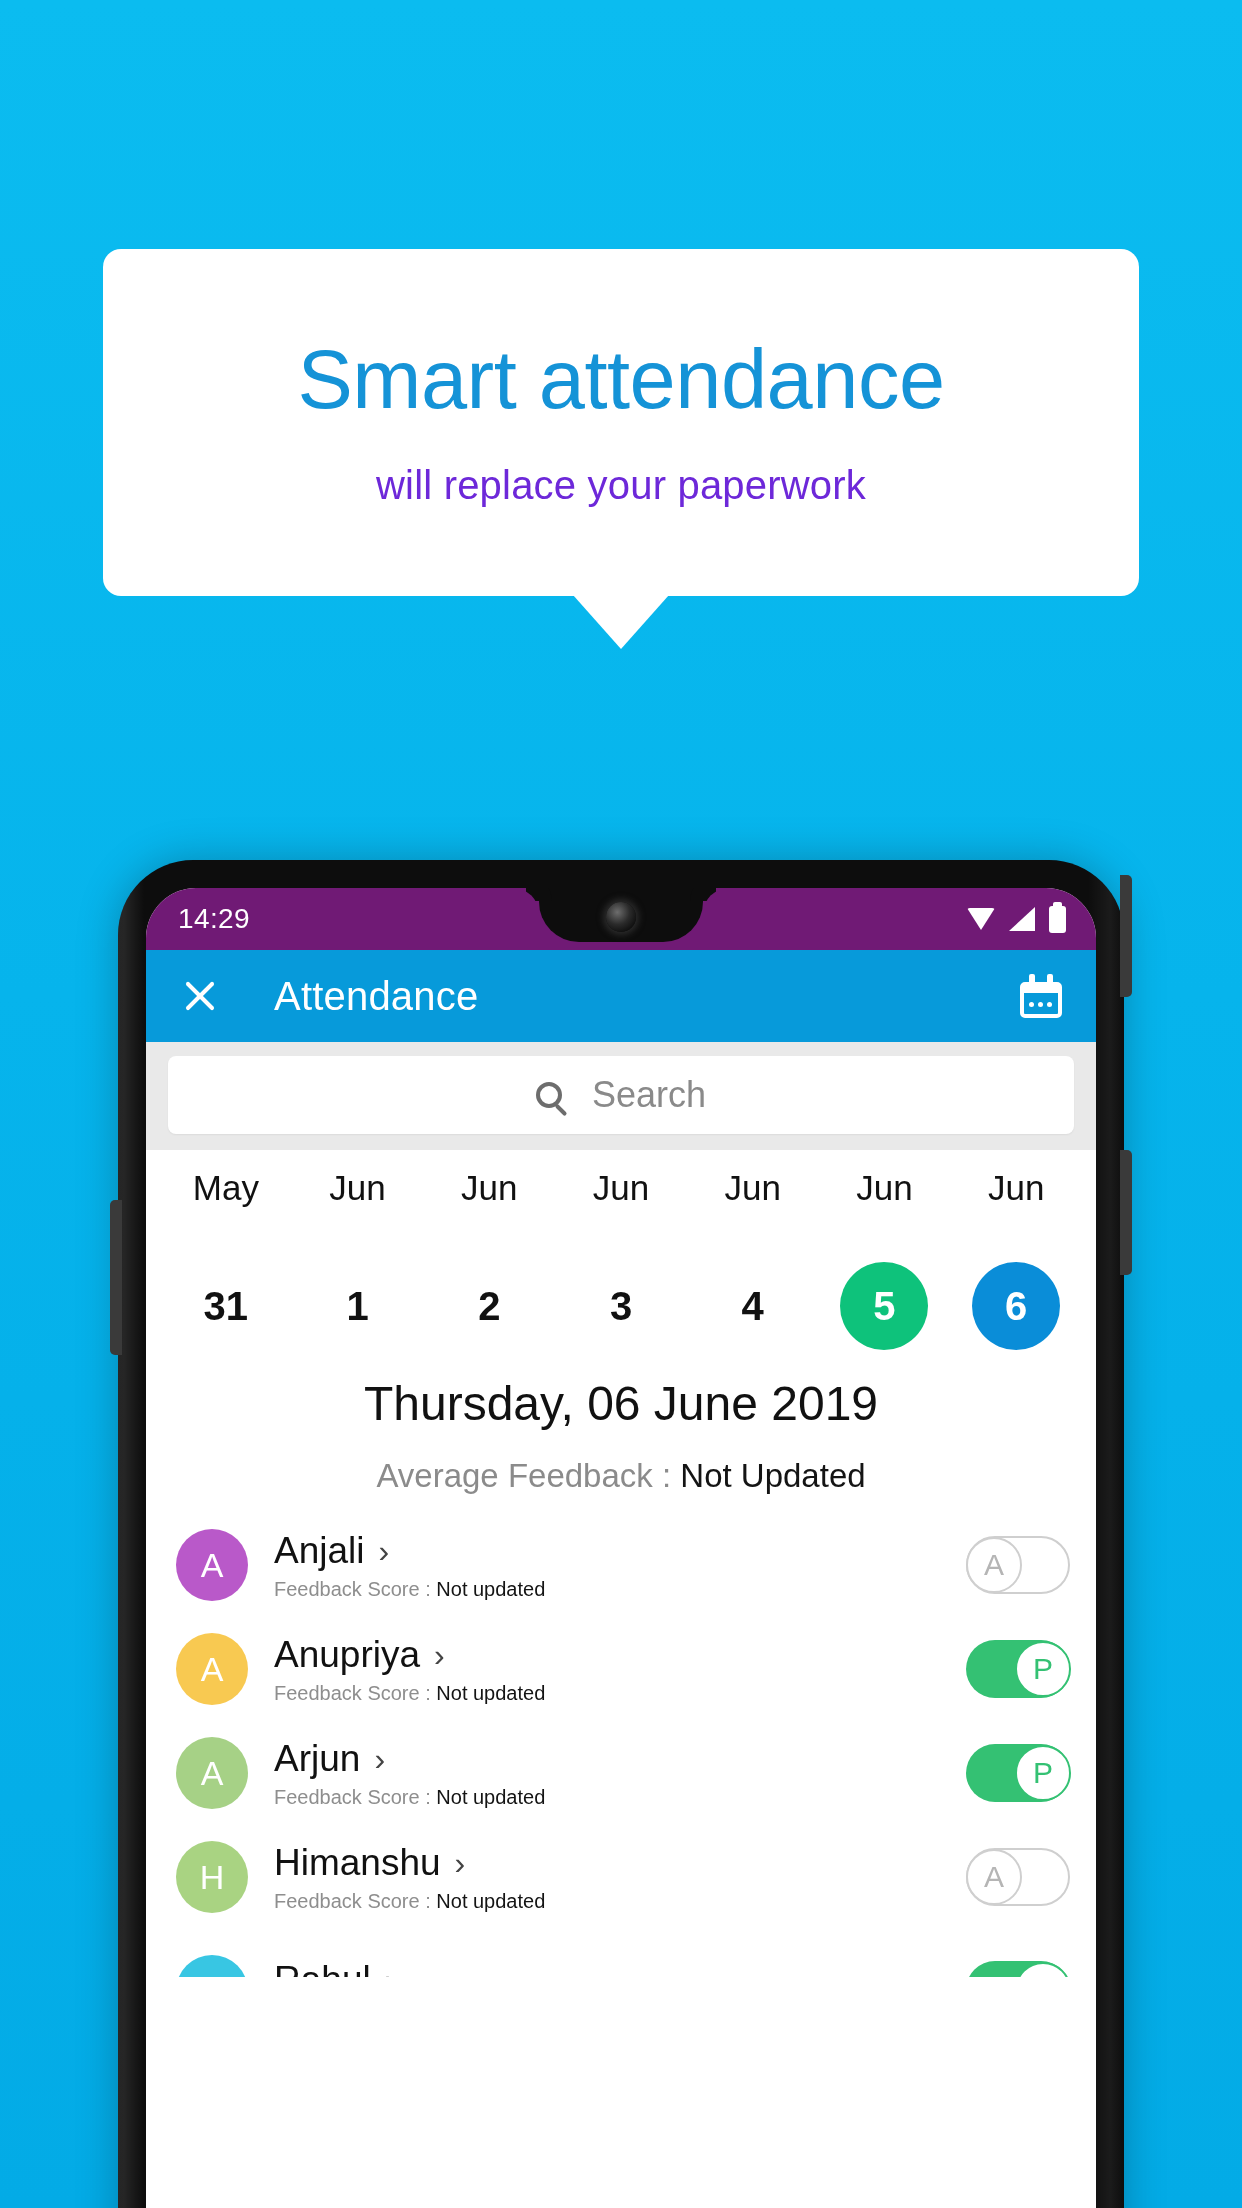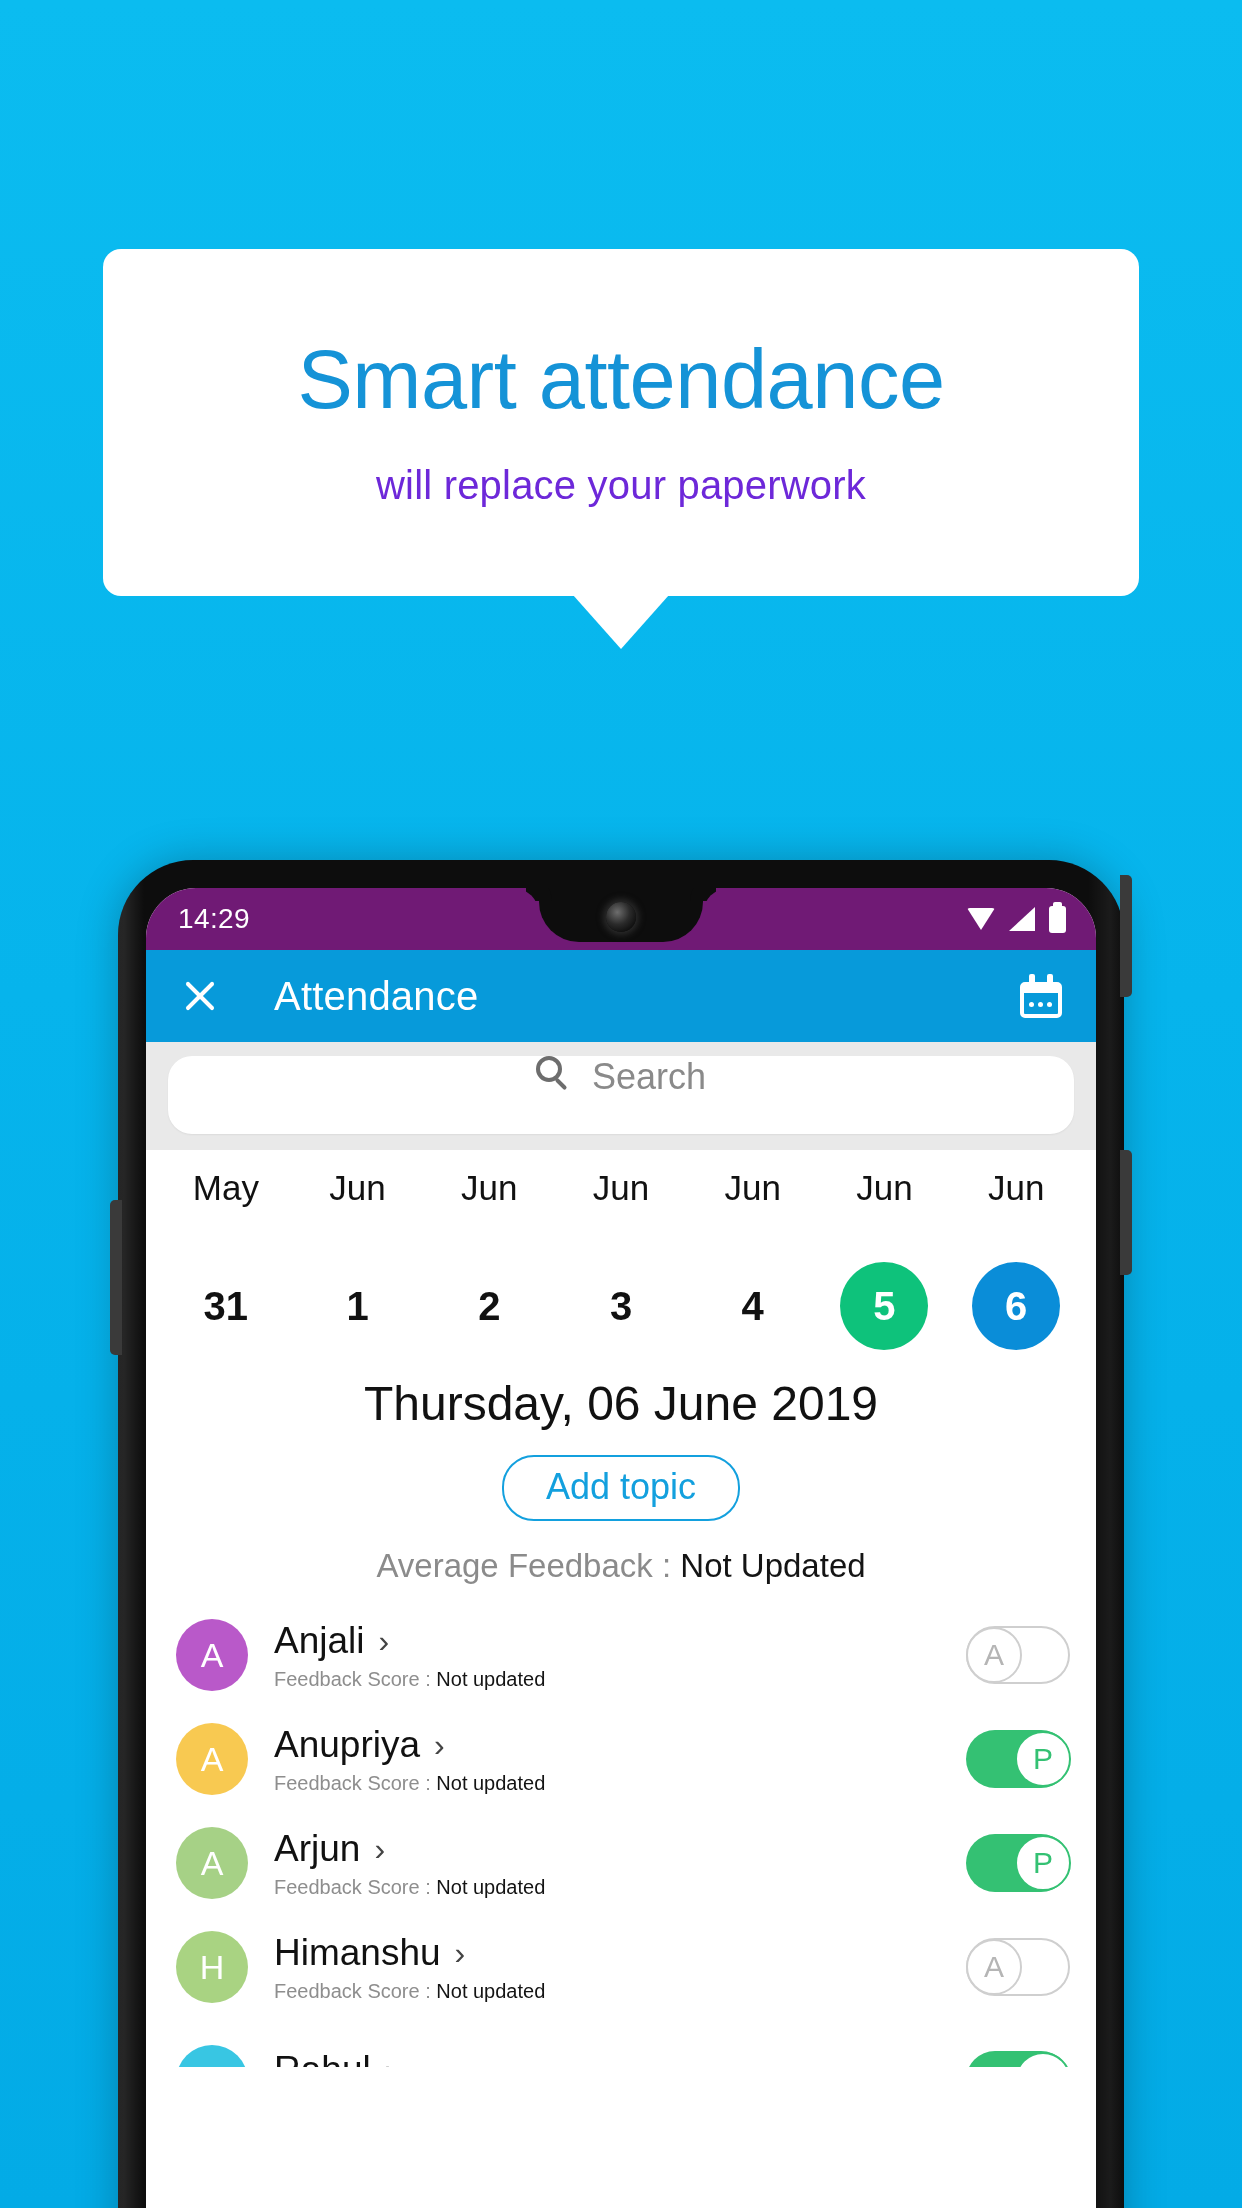--- a/index.html
+++ b/index.html
@@ -166,22 +166,22 @@
   .cal-tab.l{ left:9px; } .cal-tab.r{ right:9px; }
 
   
   .search-wrap {
     background:#e9e9e9;
     padding:14px 22px 16px 22px;
   }
   .search-box {
     height:78px;
     background:#ffffff;
-    border-radius:24px;
-    display:flex;align-items:flex-start;justify-content:center;
+    border-radius:8px;
+    display:flex;align-items:center;justify-content:center;
     gap:30px;
     box-shadow:0 1px 2px rgba(0,0,0,0.06);
   }
   .mag {
     width:26px;height:26px;border:4px solid #6d6d6d;border-radius:50%;position:relative;
   }
   .mag::after{
     content:"";position:absolute;right:-10px;bottom:-8px;width:14px;height:4px;background:#6d6d6d;
     transform:rotate(45deg);border-radius:2px;
   }
@@ -351,23 +351,20 @@
         <div class="date-cell selected">
           <div class="date-mon">Jun</div>
           <div class="date-num-wrap">
             <span class="date-num">6</span>
           </div>
         </div>
       </div>
 
       <div class="date-full">Thursday, 06 June 2019</div>
 
-      <div class="addtopic-wrap">
-        <div class="addtopic">Add topic</div>
-      </div>
 
       <div class="avgfb">
         <span class="lbl">Average Feedback : </span><span class="val">Not Updated</span>
       </div>
 
       <div class="list">
 
         <div class="row">
           <div class="avatar" style="background:#b959c9">A</div>
           <div class="row-main">

